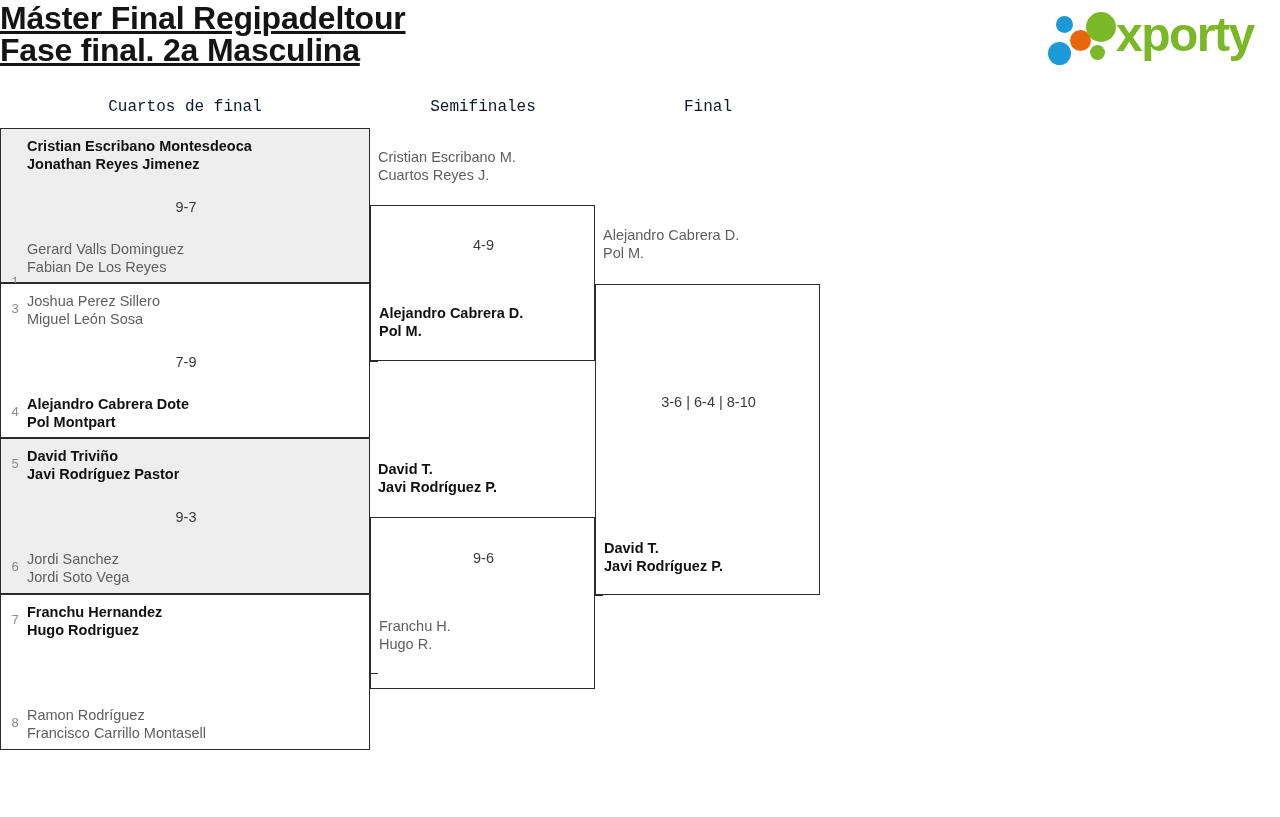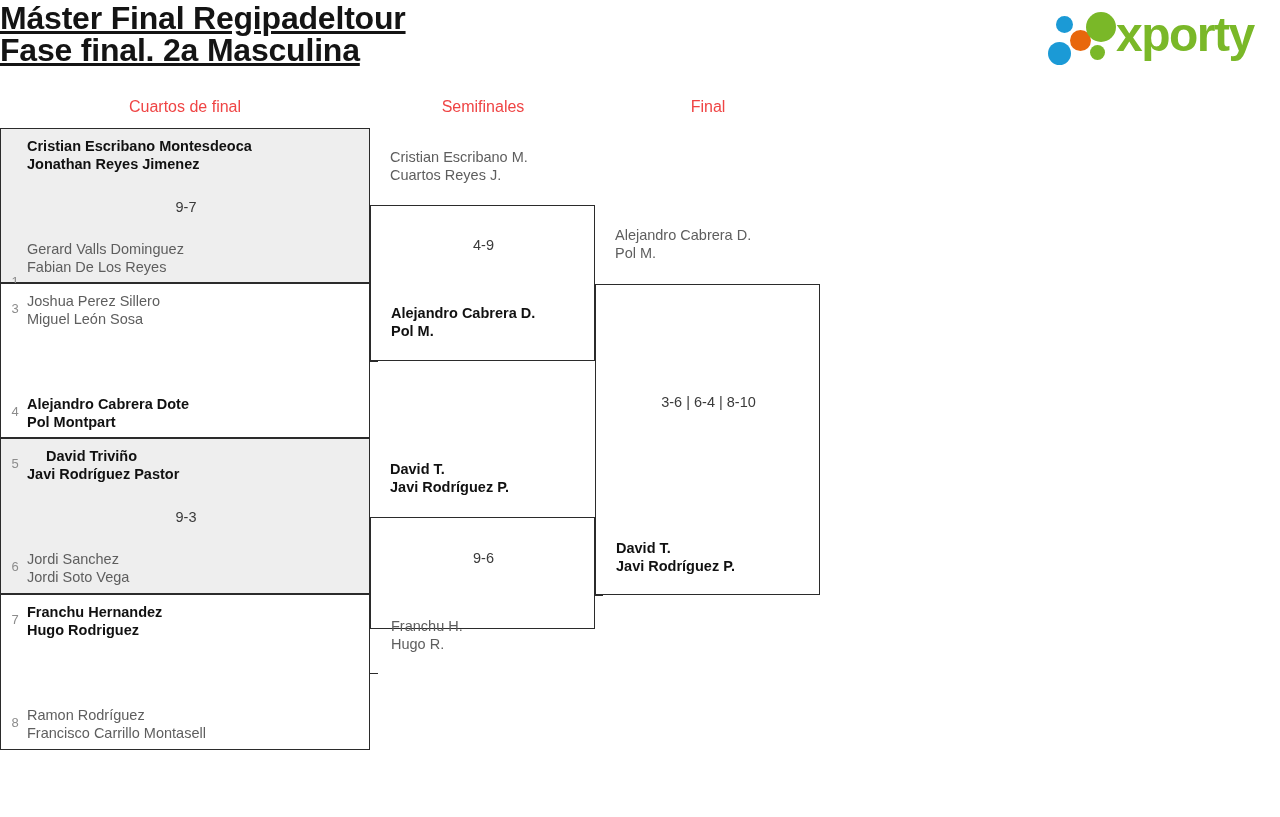--- a/index.html
+++ b/index.html
@@ -69,23 +69,24 @@
     color: #7ab828;
     letter-spacing: -1.5px;
     line-height: 58px;
   }
 
   
   .round-header {
     position: absolute;
     font-size: 16px;
     font-weight: 400;
-    color: #ef4444;
+    color: #0f172a;
     text-align: center;
     line-height: 20px;
+    font-family: Liberation Mono, monospace;
   }
 
   
   .match {
     position: absolute;
     border: 1px solid #2b2b2b;
   }
   .match.shaded { background: #eeeeee; }
   .match.plain  { background: #ffffff; }
 
@@ -101,21 +102,21 @@
   .team {
     position: absolute;
     left: 26px;
     font-size: 14.5px;
     line-height: 18px;
     white-space: nowrap;
   }
   .team.winner { color: #111111; font-weight: 700; }
   .team.loser  { color: #5e5e5e; font-weight: 400; }
 
-  .team.sf, .team.fi { left: 8px; margin-left: 12px; }
+  .team.sf, .team.fi { left: 8px; }
 
   .score {
     position: absolute;
     font-size: 14.5px;
     color: #3a3a3a;
     text-align: center;
     line-height: 18px;
     white-space: nowrap;
   }
 
@@ -160,28 +161,29 @@
   <span class="score" style="left:0px; top:69px; width:370px;">9-7</span>
   <span class="seed" style="top:249px;">2</span>
   <span class="team loser" style="top:111px;">Gerard Valls Dominguez</span>
   <span class="team loser" style="top:129px;">Fabian De Los Reyes</span>
 </div>
 
 <div class="match plain" style="left:0px; top:283px; width:370px; height:155px;">
   <span class="seed" style="top:18px;">3</span>
   <span class="team loser" style="top:8px;">Joshua Perez Sillero</span>
   <span class="team loser" style="top:26px;">Miguel León Sosa</span>
+  <span class="score" style="left:0px; top:69px; width:370px;">7-9</span>
   <span class="seed" style="top:121px;">4</span>
   <span class="team winner" style="top:111px;">Alejandro Cabrera Dote</span>
   <span class="team winner" style="top:129px;">Pol Montpart</span>
 </div>
 
 <div class="match shaded" style="left:0px; top:438px; width:370px; height:156px;">
   <span class="seed" style="top:18px;">5</span>
-  <span class="team winner" style="top:8px;margin-left:19px;">David Triviño</span>
+  <span class="team winner" style="top:8px;">David Triviño</span>
   <span class="team winner" style="top:26px;">Javi Rodríguez Pastor</span>
   <span class="score" style="left:0px; top:69px; width:370px;">9-3</span>
   <span class="seed" style="top:121px;">6</span>
   <span class="team loser" style="top:111px;">Jordi Sanchez</span>
   <span class="team loser" style="top:129px;">Jordi Soto Vega</span>
 </div>
 
 <div class="match plain" style="left:0px; top:594px; width:370px; height:156px;">
   <span class="seed" style="top:18px;">7</span>
   <span class="team winner" style="top:8px;">Franchu Hernandez</span>
@@ -196,21 +198,21 @@
 
 <div class="match plain" style="left:370px; top:205px; width:225px; height:156px;">
   <span class="score" style="left:0px; top:30px; width:225px;">4-9</span>
   <span class="team sf winner" style="top:98px;">Alejandro Cabrera D.</span>
   <span class="team sf winner" style="top:116px;">Pol M.</span>
 </div>
 
 <span class="team sf winner" style="left:378px; top:460px;">David T.</span>
 <span class="team sf winner" style="left:378px; top:478px;">Javi Rodríguez P.</span>
 
-<div class="match plain" style="left:370px; top:517px; width:225px; height:112px;">
+<div class="match plain" style="left:370px; top:517px; width:225px; height:172px;">
   <span class="score" style="left:0px; top:31px; width:225px;">9-6</span>
   <span class="team sf loser" style="top:99px;">Franchu H.</span>
   <span class="team sf loser" style="top:117px;">Hugo R.</span>
 </div>
 
 <span class="team fi loser" style="left:603px; top:226px;">Alejandro Cabrera D.</span>
 <span class="team fi loser" style="left:603px; top:244px;">Pol M.</span>
 
 <div class="match plain" style="left:595px; top:284px; width:225px; height:311px;">
   <span class="score" style="left:0px; top:108px; width:225px;">3-6 | 6-4 | 8-10</span>

